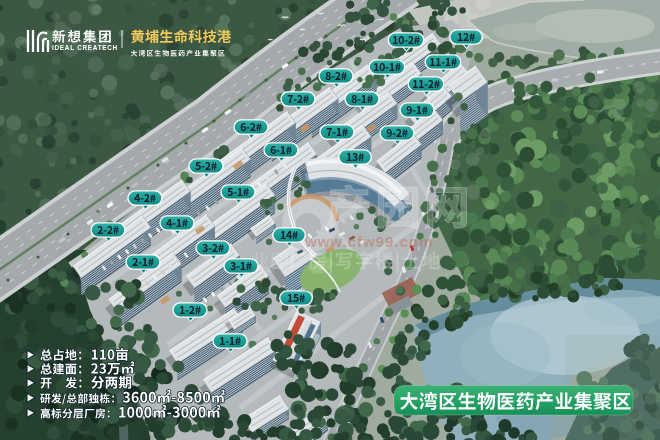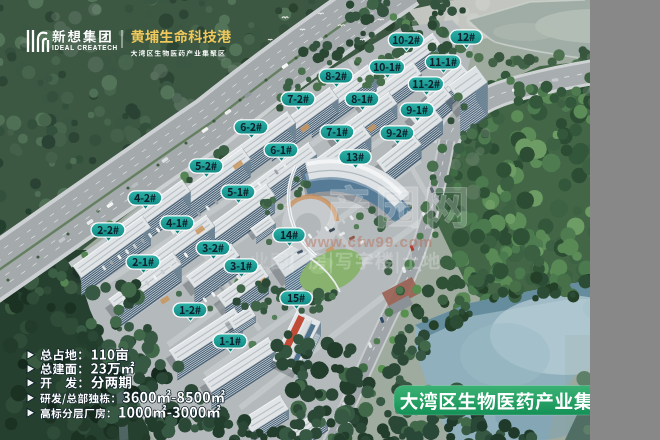--- a/index.html
+++ b/index.html
@@ -1,14 +1,14 @@
 <!DOCTYPE html>
 <html><head><meta charset="utf-8"><style>
 html,body{margin:0;padding:0;background:#888}
-#stage{position:relative;width:590px;height:440px;overflow:hidden;font-family:"Liberation Sans",sans-serif;}
+#stage{position:relative;width:660px;height:440px;overflow:hidden;font-family:"Liberation Sans",sans-serif;}
 </style></head><body>
 <div id="stage">
 <svg width="660" height="440" viewBox="0 0 660 440">
       <defs>
         <linearGradient id="pin" x1="0" y1="0" x2="0" y2="1">
           <stop offset="0" stop-color="#2fb3a9"></stop>
           <stop offset="1" stop-color="#0f8a84"></stop>
         </linearGradient>
         <linearGradient id="ban" x1="0" y1="0" x2="0" y2="1">
           <stop offset="0" stop-color="#3bb274"></stop>

